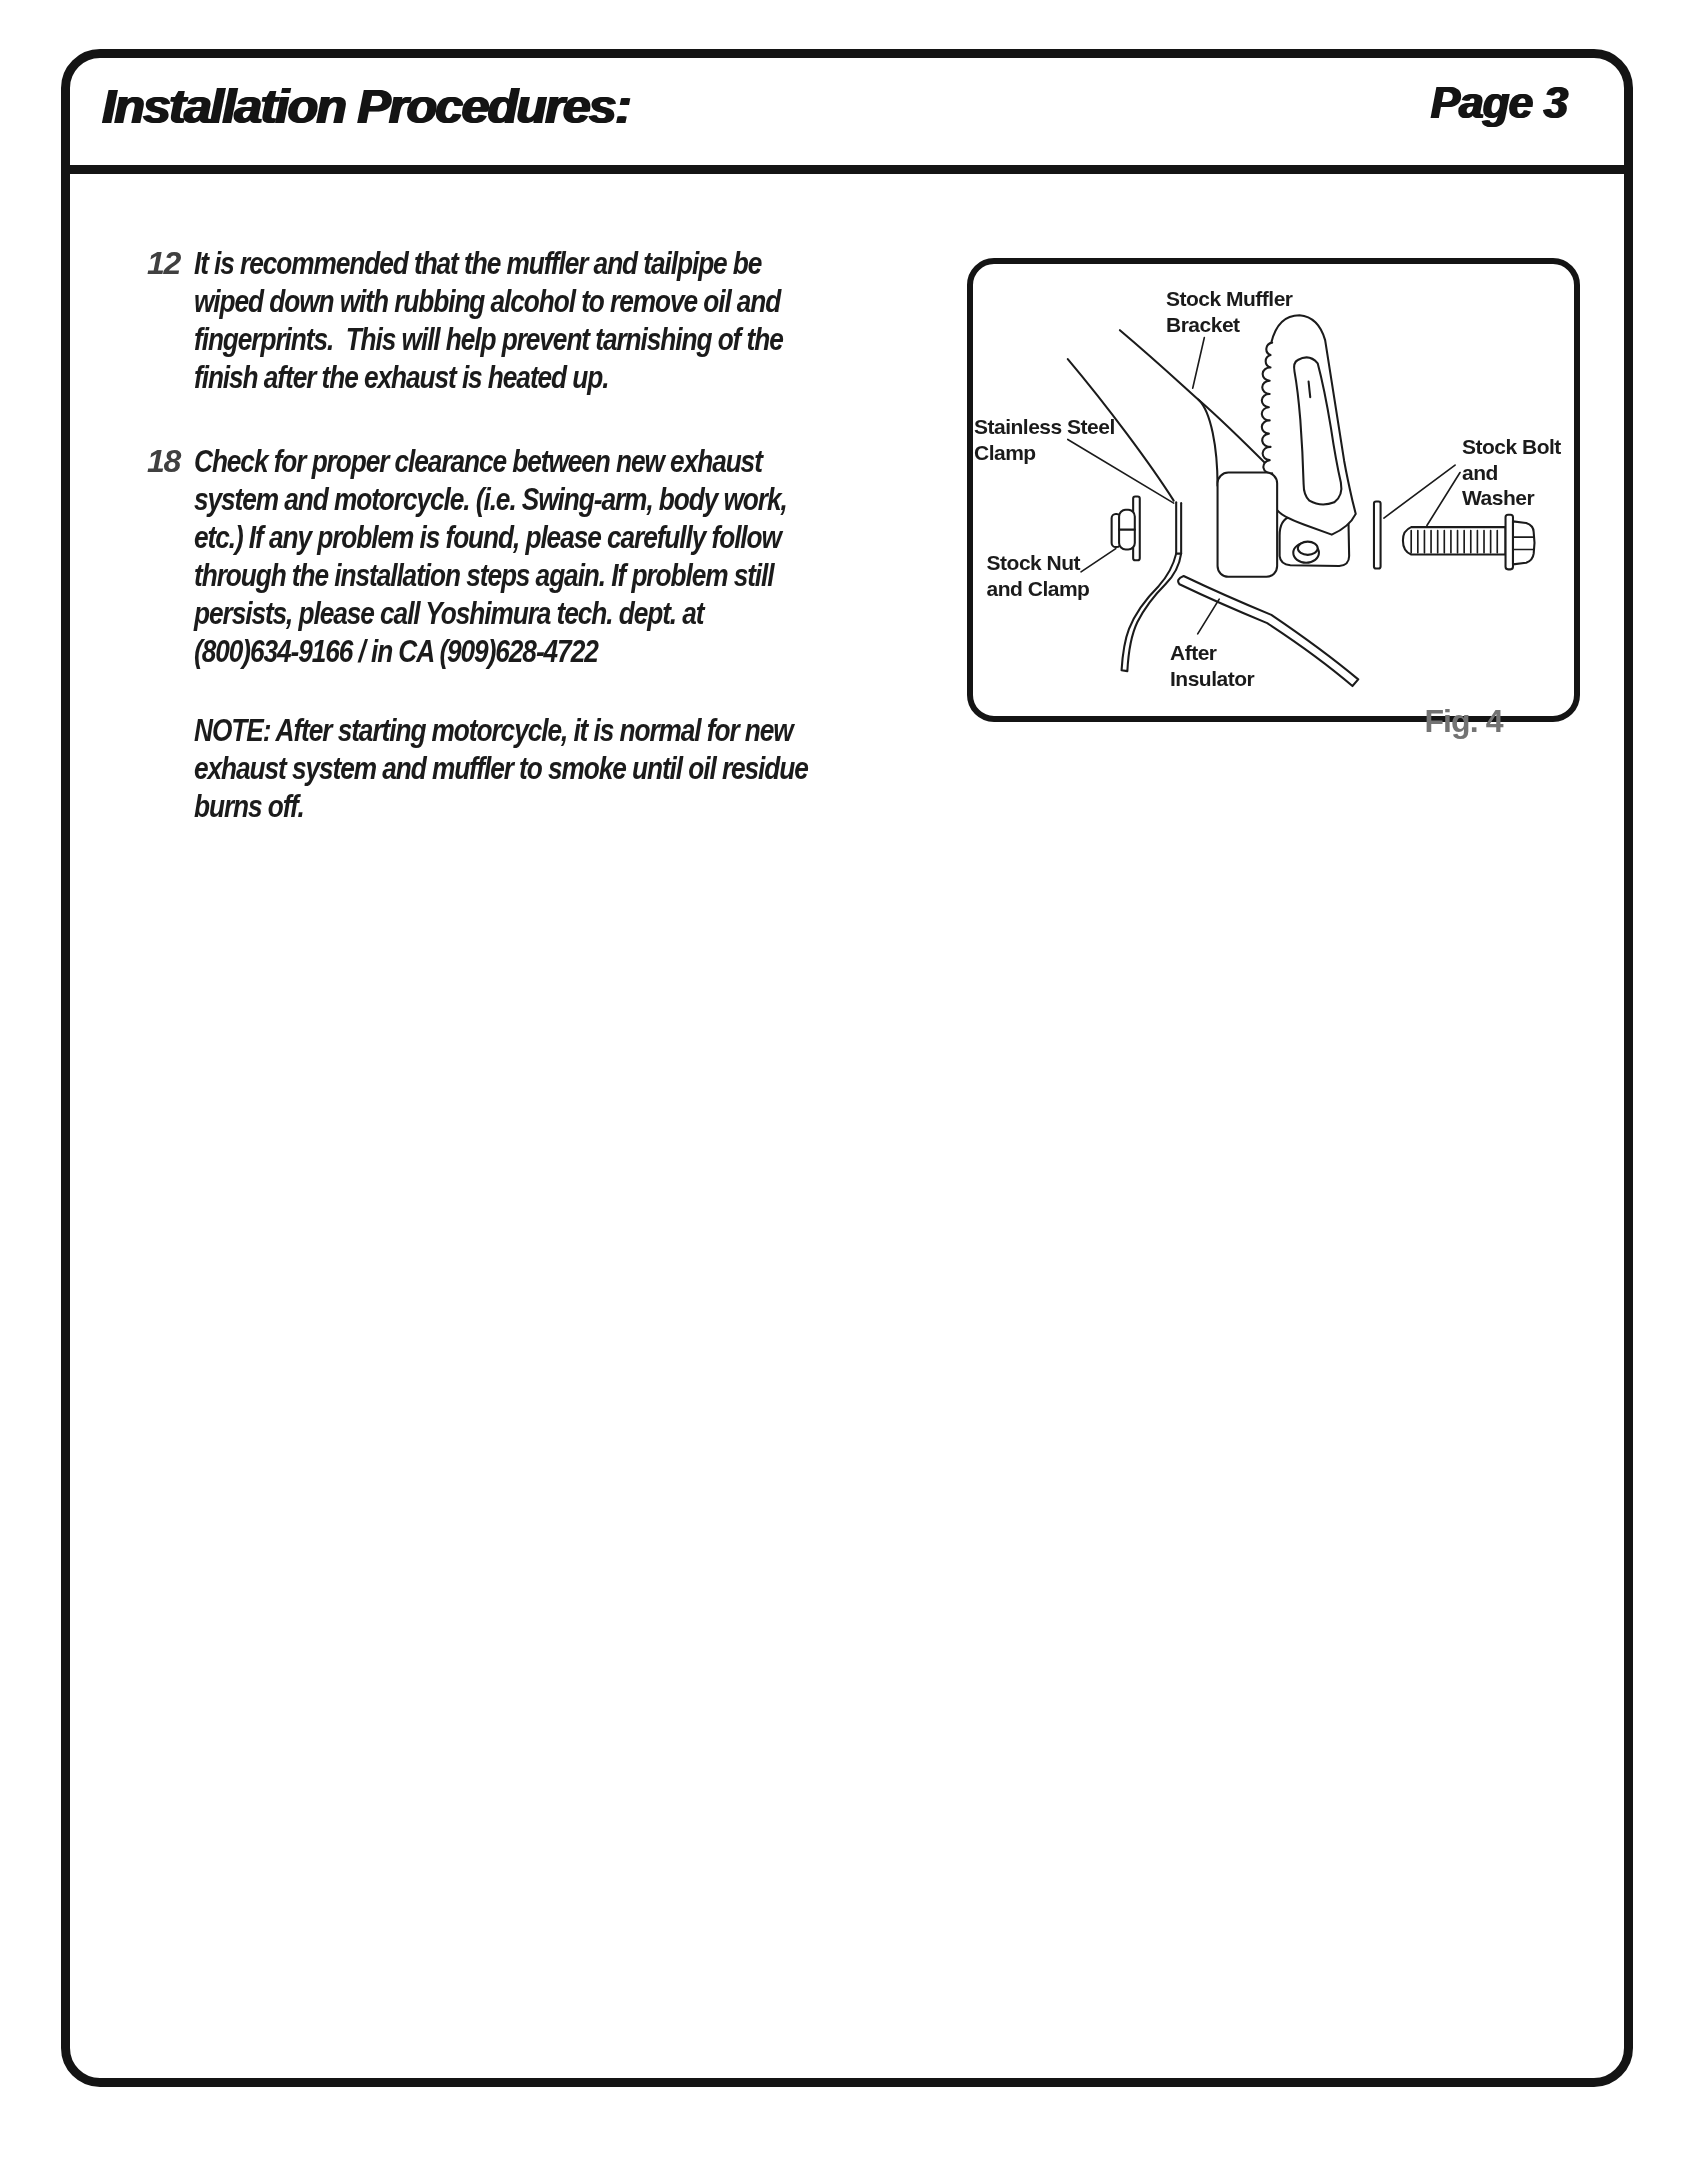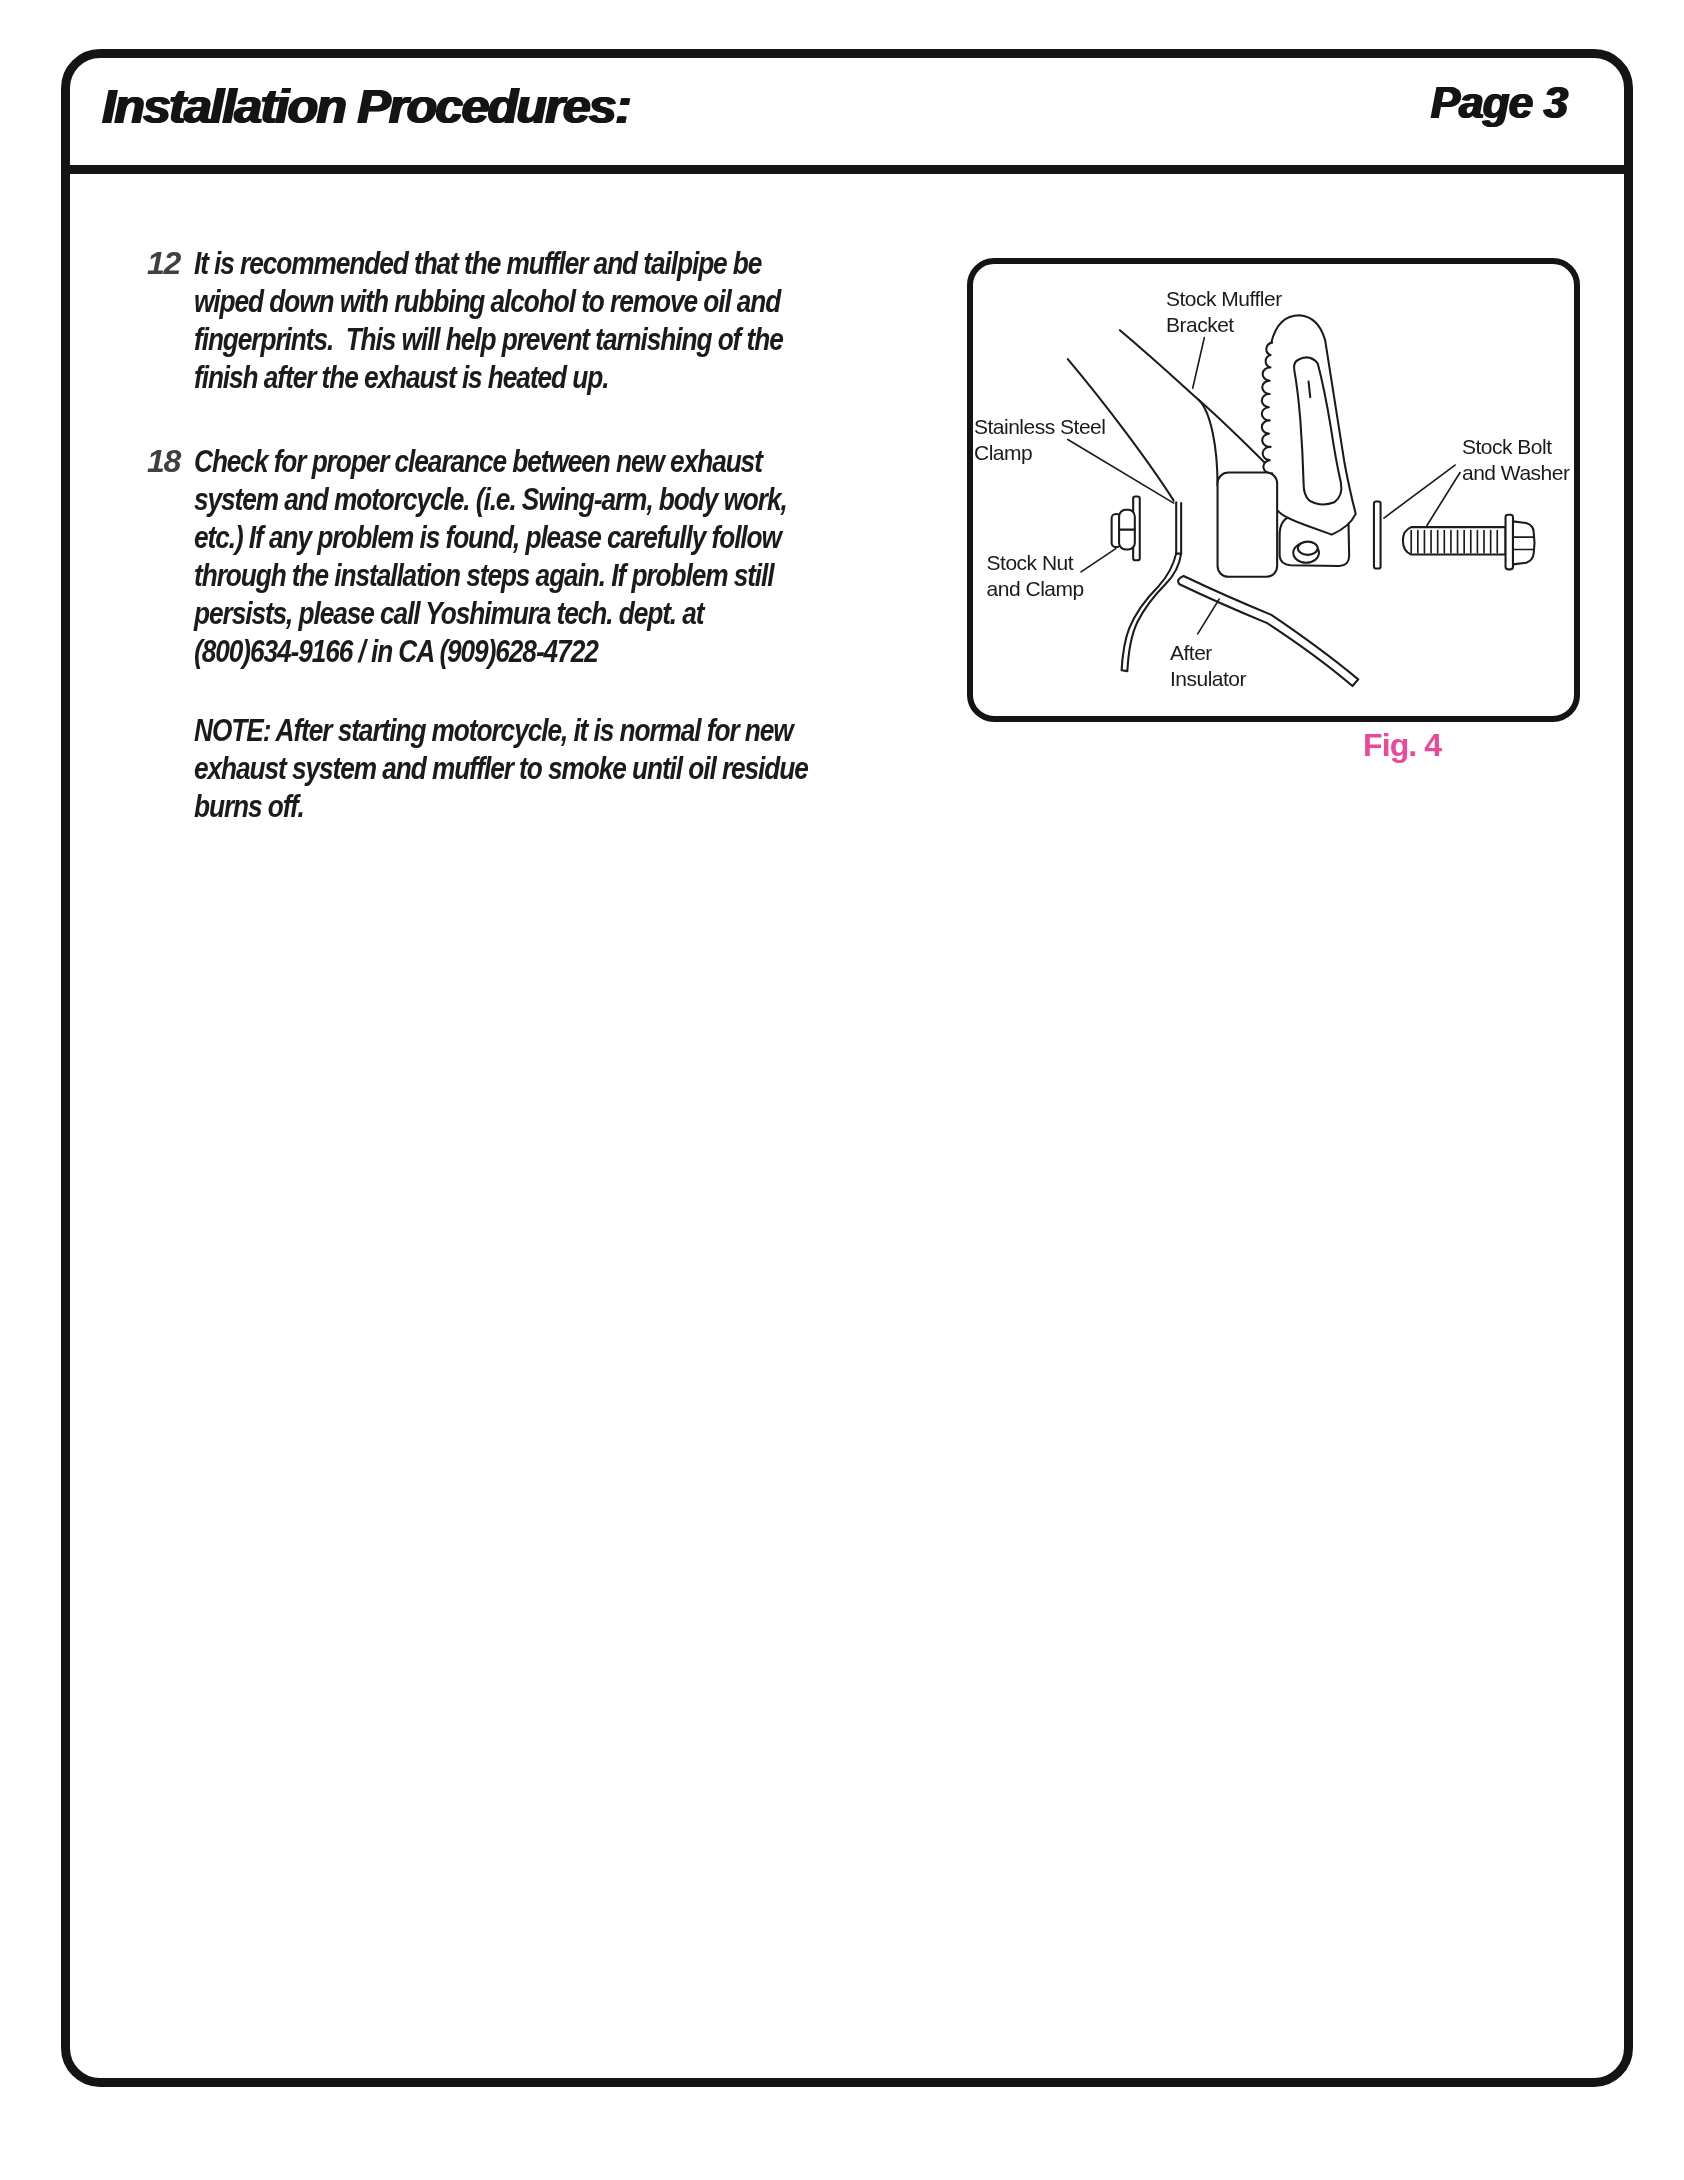--- a/index.html
+++ b/index.html
@@ -77,35 +77,35 @@
     left: 967px; top: 258px;
     width: 613px; height: 464px;
     border: 6.8px solid #141414;
     border-radius: 27px;
     background: #ffffff;
   }
   .figure-box svg { position: absolute; left: 0; top: 0; }
   .fig-label {
     position: absolute;
     font-size: 21px;
-    font-weight: normal;
+    font-weight: bold;
     font-style: normal;
     letter-spacing: -0.5px;
     line-height: 25.6px;
     color: #1b1b1b;
     white-space: pre-line;
   }
   .fig-caption {
     position: absolute;
-    left: 1363px; top: 727px;
+    left: 1363px; top: 703px;
     width: 201px;
-    text-align: left;
+    text-align: center;
     font-size: 32px;
     font-weight: bold;
-    color: #ec4899;
+    color: #737373;
     letter-spacing: -0.9px;
   }
 </style>
 </head>
 <body>
 
 <div class="page-frame"></div>
 
 <div class="header-title">Installation Procedures:</div>
 <div class="page-number">Page 3</div>

